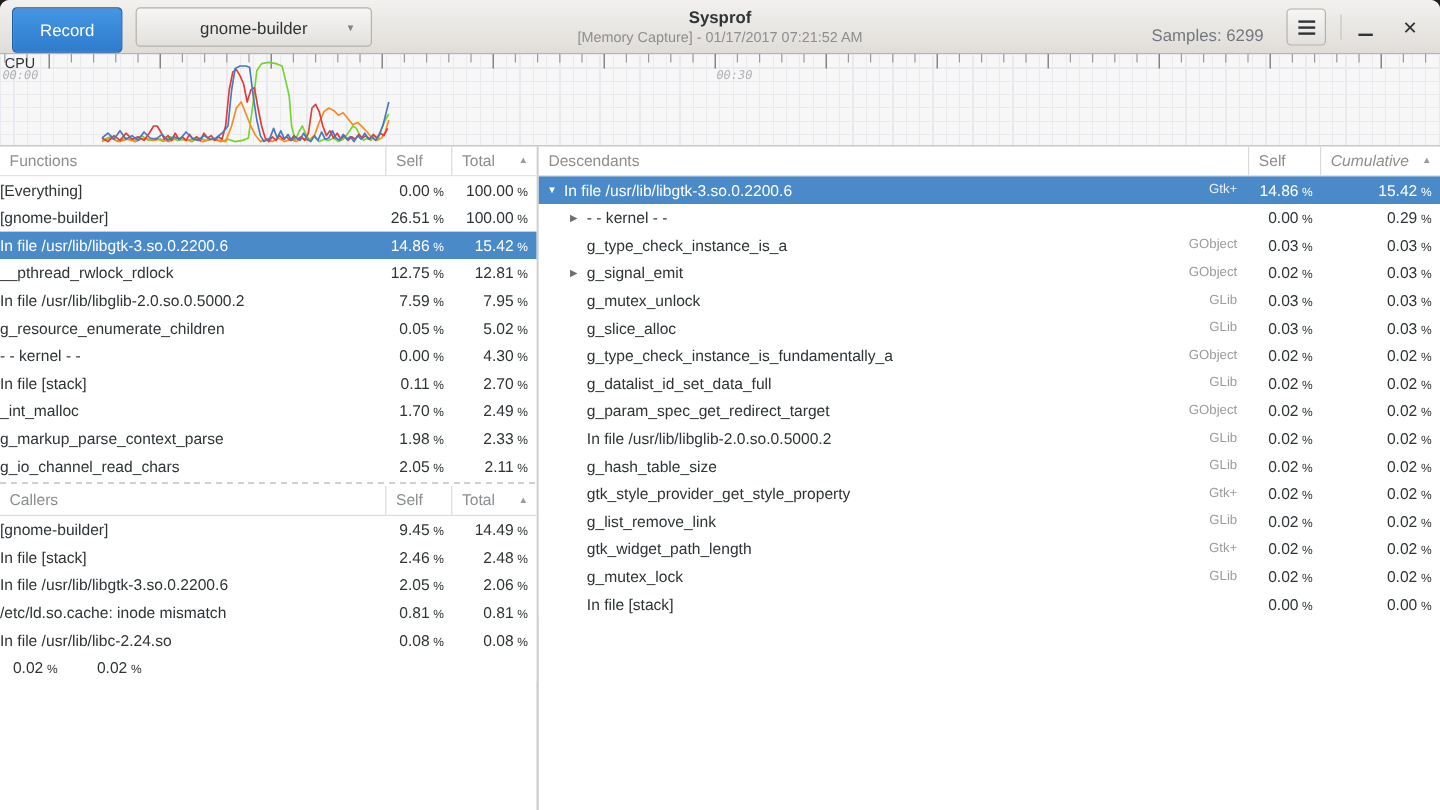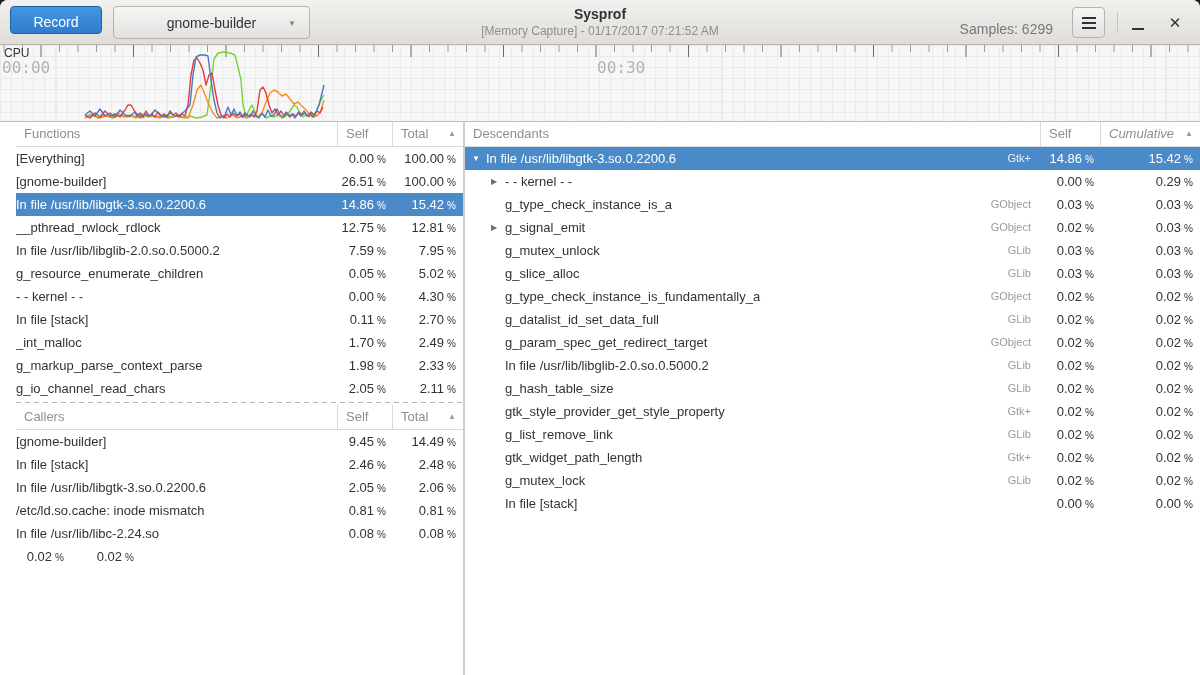--- a/index.html
+++ b/index.html
@@ -1,21 +1,21 @@
 <!DOCTYPE html>
 <html><head>
 <meta charset="utf-8">
 <style>
   * { box-sizing: border-box; margin:0; padding:0; }
   html,body { width:1200px; height:675px; background:#1e1e1e; font-family:"Liberation Sans",sans-serif; }
   .window { width:1200px; height:675px; border-radius:8px 8px 0 0; overflow:hidden; background:#fff; display:flex; flex-direction:column; }
 
   
   .titlebar { flex:0 0 45px; position:relative; background:linear-gradient(#f2f1ef,#e0ddd9); border-bottom:1px solid #b8b4ae; }
-  .record-btn { position:absolute; left:10px; top:6px; width:92px; height:28px; border-radius:4px;
+  .record-btn { position:absolute; left:10px; top:6px; width:92px; height:38px; border-radius:4px;
     background:linear-gradient(#4496e5,#2f7ccd); border:1px solid #1f5f9e; color:#fff; font-size:14px;
     font-family:inherit; text-align:center; line-height:31px; cursor:default; }
   .process-btn { position:absolute; left:113px; top:6px; width:197px; height:33px; border-radius:4px;
     background:linear-gradient(#f7f6f5,#e3e1de); border:1px solid #b6b2ac; color:#2e3436; font-size:14px;
     display:flex; align-items:center; justify-content:center; }
   .process-btn .caret { position:absolute; right:13px; top:12px; font-size:8px; color:#85817b; }
   .title-box { position:absolute; left:300px; right:300px; top:5px; text-align:center; }
   .title { font-size:14px; font-weight:bold; color:#2e3436; line-height:19px; }
   .subtitle { font-size:12px; color:#8e8e8e; line-height:15px; }
   .samples { position:absolute; right:147px; top:0; height:57px; display:flex; align-items:center; color:#73787c; font-size:14px; }
@@ -30,26 +30,26 @@
   .close-btn { left:1162px; font-size:15px; color:#2e3436; font-family:inherit; }
 
   
   .cpu { flex:0 0 77px; position:relative; border-bottom:1px solid #bdbdbd;
     background:
       repeating-linear-gradient(to right,  #e9eaed 0 1px, transparent 1px 11.1px),
       repeating-linear-gradient(to bottom, #e9eaed 0 1px, transparent 1px 11.1px),
       #f7f7f8; }
   .cpu svg { position:absolute; left:0; top:0; }
   .cpu-label { position:absolute; left:4px; top:1px; font-size:12px; color:#2e3436; }
-  .cpu-time { position:absolute; top:13px; font-family:"DejaVu Sans Mono",monospace; font-size:16px; color:#b2b2b6; }
+  .cpu-time { position:absolute; top:13px; font-family:"DejaVu Sans Mono",monospace; font-size:10px; color:#b2b2b6;font-style:italic; }
   .cpu-t0 { left:2px; } .cpu-t30 { left:597px; }
 
   
   .main { flex:1; display:flex; min-height:0; background:#fff; }
-  .left  { width:449px; flex:0 0 449px; border-right:2px solid #cfcfcf; display:flex; flex-direction:column;margin-left:16px; }
+  .left  { width:449px; flex:0 0 449px; border-right:2px solid #cfcfcf; display:flex; flex-direction:column; }
   .right { flex:1; display:flex; flex-direction:column; }
 
   .thead { display:flex; height:25px; line-height:24px; font-size:13px; color:#8b8e90; background:#fff; border-bottom:1px solid #dadada; }
   .thead > div { border-right:1px solid #dadada; padding-left:8px; position:relative; }
   .thead > div:last-child { border-right:none; }
   .h-name { flex:1; }
   .h-self { width:55px; flex:0 0 55px; padding-left:7px; }
   .h-total { width:70px; flex:0 0 70px; padding-left:7px; }
   .h-self-r { width:60px; flex:0 0 60px; padding-left:7px; }
   .h-cum { width:99px; flex:0 0 99px; padding-left:7px;font-style:italic; }

